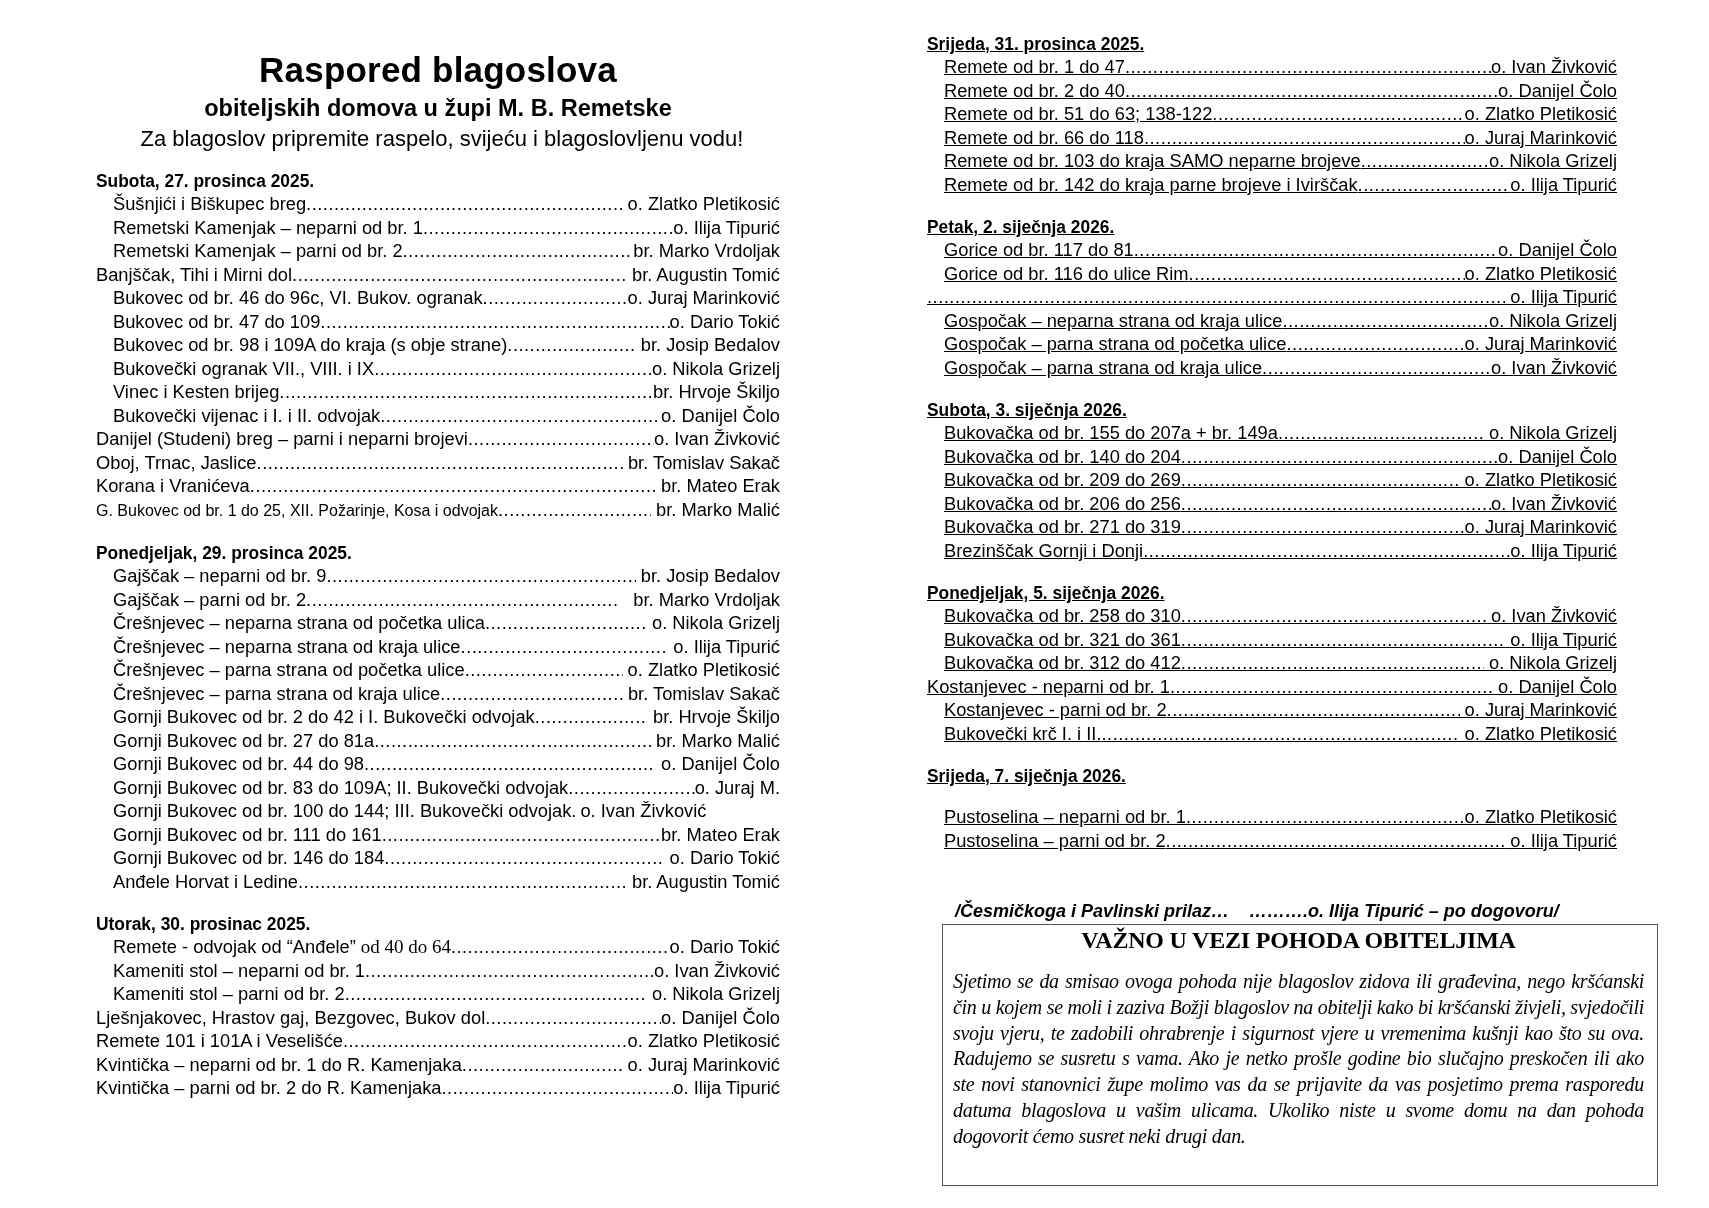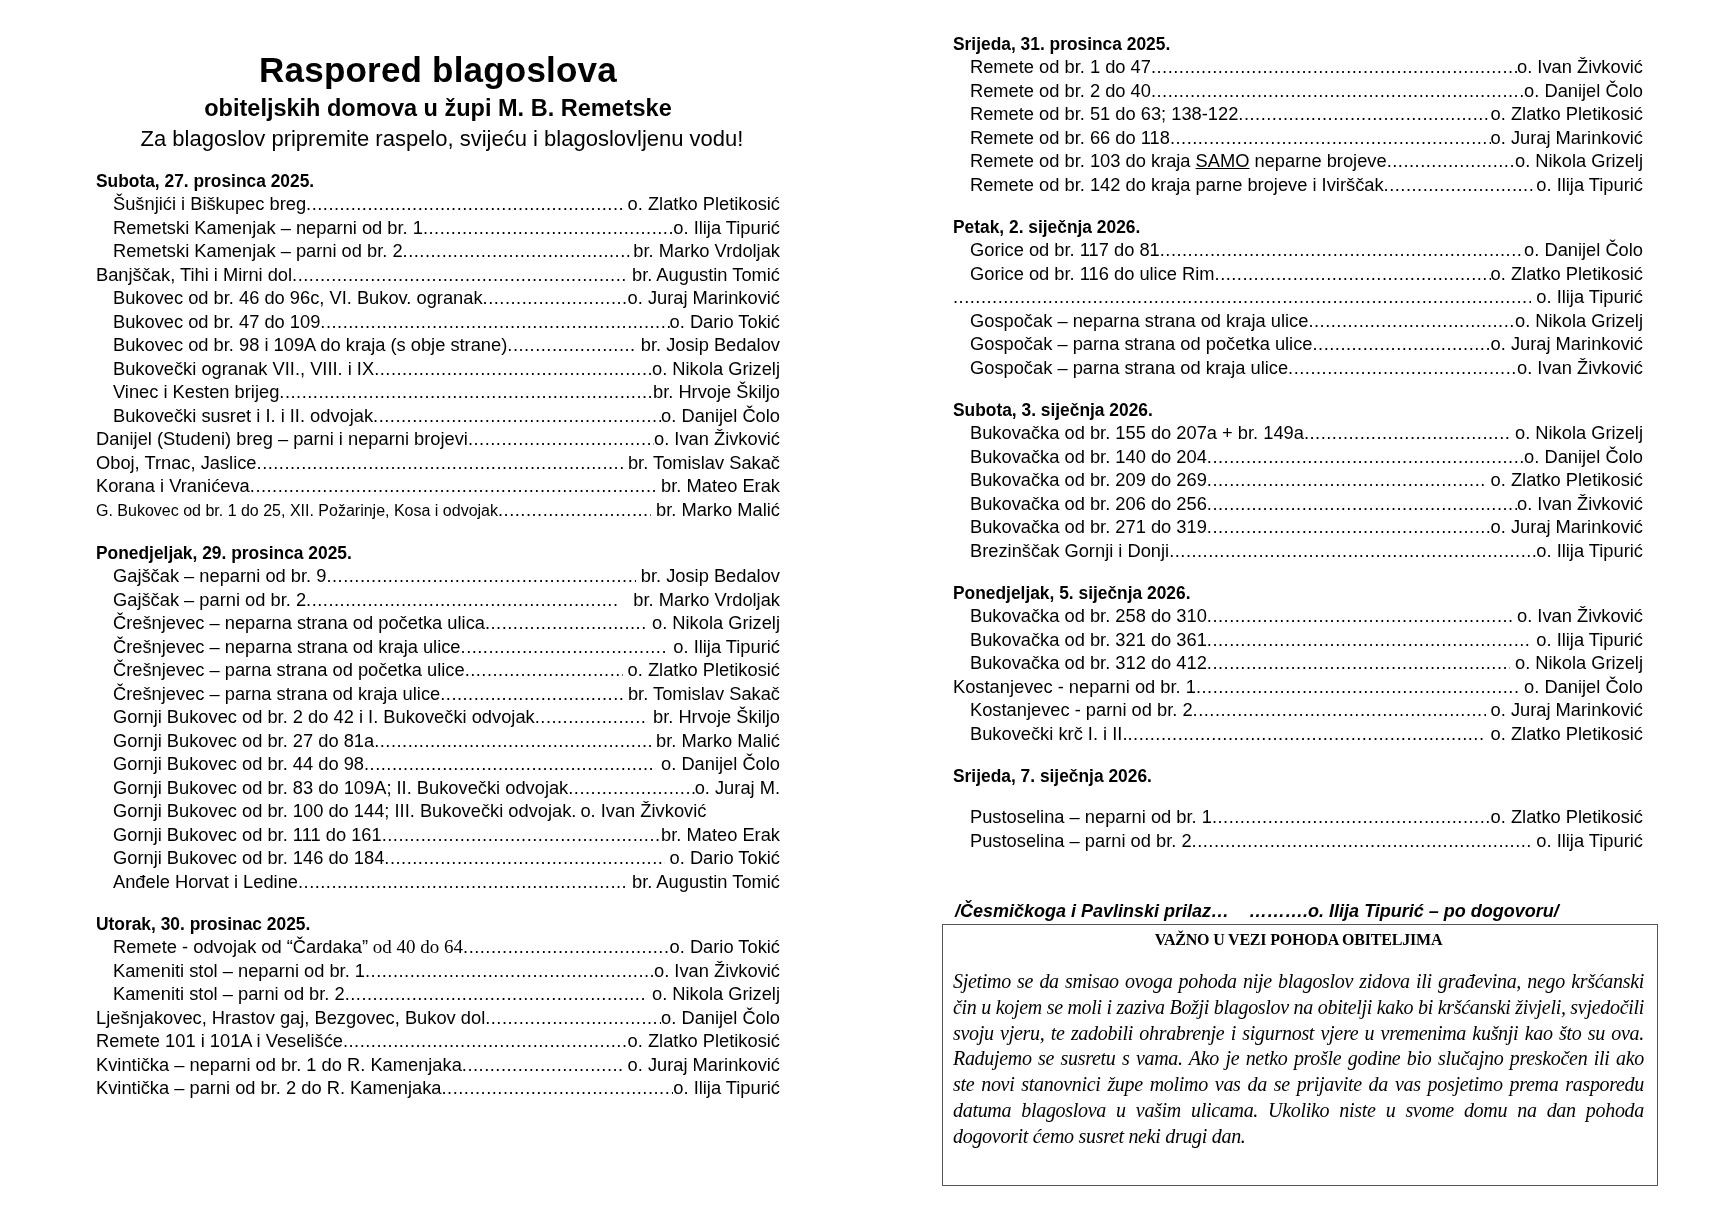--- a/index.html
+++ b/index.html
@@ -2,21 +2,21 @@
 <html><head>
 <meta charset="utf-8">
 <style>
   html, body { margin: 0; padding: 0; background: #ffffff; }
   body {
     width: 1709px; height: 1208px; position: relative; overflow: hidden;
     font-family: "Liberation Sans", sans-serif; color: #000;
   }
   .col { position: absolute; }
   #left-col { left: 96px; top: 48px; width: 684px; }
-  #right-col { left: 953px; top: 33px; width: 690px; }
+  #right-col { left: 927px; top: 33px; width: 690px; text-decoration: underline; }
 
   .title {
     text-align: center; font-weight: bold; font-size: 35px; line-height: 44px;
     font-family: "Liberation Sans", sans-serif; letter-spacing: 0.2px;
   }
   .subtitle {
     text-align: center; font-weight: bold; font-size: 23.5px; line-height: 32px;
   }
   .instruction {
     text-align: center; font-size: 22px; line-height: 30px; margin-left: -4px; width: 700px;
@@ -48,21 +48,21 @@
     position: absolute; left: 955px; top: 900px; width: 700px;
     font-weight: bold; font-style: italic; font-size: 18px; line-height: 22px; white-space: pre;
   }
 
   .notice-box {
     position: absolute; left: 942px; top: 924px; width: 716px; height: 262px;
     border: 1.5px solid #555; box-sizing: border-box; padding: 2px 13px 4px 10px;
     font-family: "Liberation Serif", serif;
   }
   .notice-title {
-    text-align: center; font-weight: bold; font-size: 16px; line-height: 26px; letter-spacing: -0.2px;
+    text-align: center; font-weight: bold; font-size: 24px; line-height: 26px; letter-spacing: -0.2px;
   }
   .notice-body {
     font-style: italic; font-size: 20px; line-height: 25.8px; text-align: justify;
     letter-spacing: -0.3px;
     margin-top: 16px;
   }
 </style>
 </head>
 <body>
 
@@ -112,21 +112,21 @@
           <span class="place"><span>Bukovečki ogranak VII., VIII. i IX</span></span>
           <span class="dots"></span>
           <span class="who" style="white-space: pre;">o. Nikola Grizelj</span>
         </div>
         <div class="row indent">
           <span class="place"><span>Vinec i Kesten brijeg</span></span>
           <span class="dots"></span>
           <span class="who" style="white-space: pre;">br. Hrvoje Škiljo</span>
         </div>
         <div class="row indent">
-          <span class="place"><span>Bukovečki susret i I. i II. odvojak</span></span>
+          <span class="place"><span>Bukovečki vijenac i I. i II. odvojak</span></span>
           <span class="dots"></span>
           <span class="who" style="white-space: pre;">o. Danijel Čolo</span>
         </div>
         <div class="row">
           <span class="place"><span>Danijel (Studeni) breg –  parni i neparni brojevi</span></span>
           <span class="dots"></span>
           <span class="who" style="white-space: pre;">o. Ivan Živković</span>
         </div>
         <div class="row">
           <span class="place"><span>Oboj, Trnac, Jaslice</span></span>
@@ -213,21 +213,21 @@
         </div>
         <div class="row indent">
           <span class="place"><span>Anđele Horvat i Ledine</span></span>
           <span class="dots"></span>
           <span class="who" style="white-space: pre;"> br. Augustin Tomić</span>
         </div>
       </div>
       <div class="day">
         <div class="day-heading">Utorak, 30. prosinac 2025.</div>
         <div class="row indent">
-          <span class="place"><span>Remete - odvojak od “Čardaka”</span><span class="serif-part"> od 40 do 64 </span></span>
+          <span class="place"><span>Remete - odvojak od “Anđele”</span><span class="serif-part"> od 40 do 64 </span></span>
           <span class="dots"></span>
           <span class="who" style="white-space: pre;">o. Dario Tokić</span>
         </div>
         <div class="row indent">
           <span class="place"><span>Kameniti stol – neparni od br. 1</span></span>
           <span class="dots"></span>
           <span class="who" style="white-space: pre;">o. Ivan Živković</span>
         </div>
         <div class="row indent">
           <span class="place"><span>Kameniti stol – parni od br. 2</span></span>

